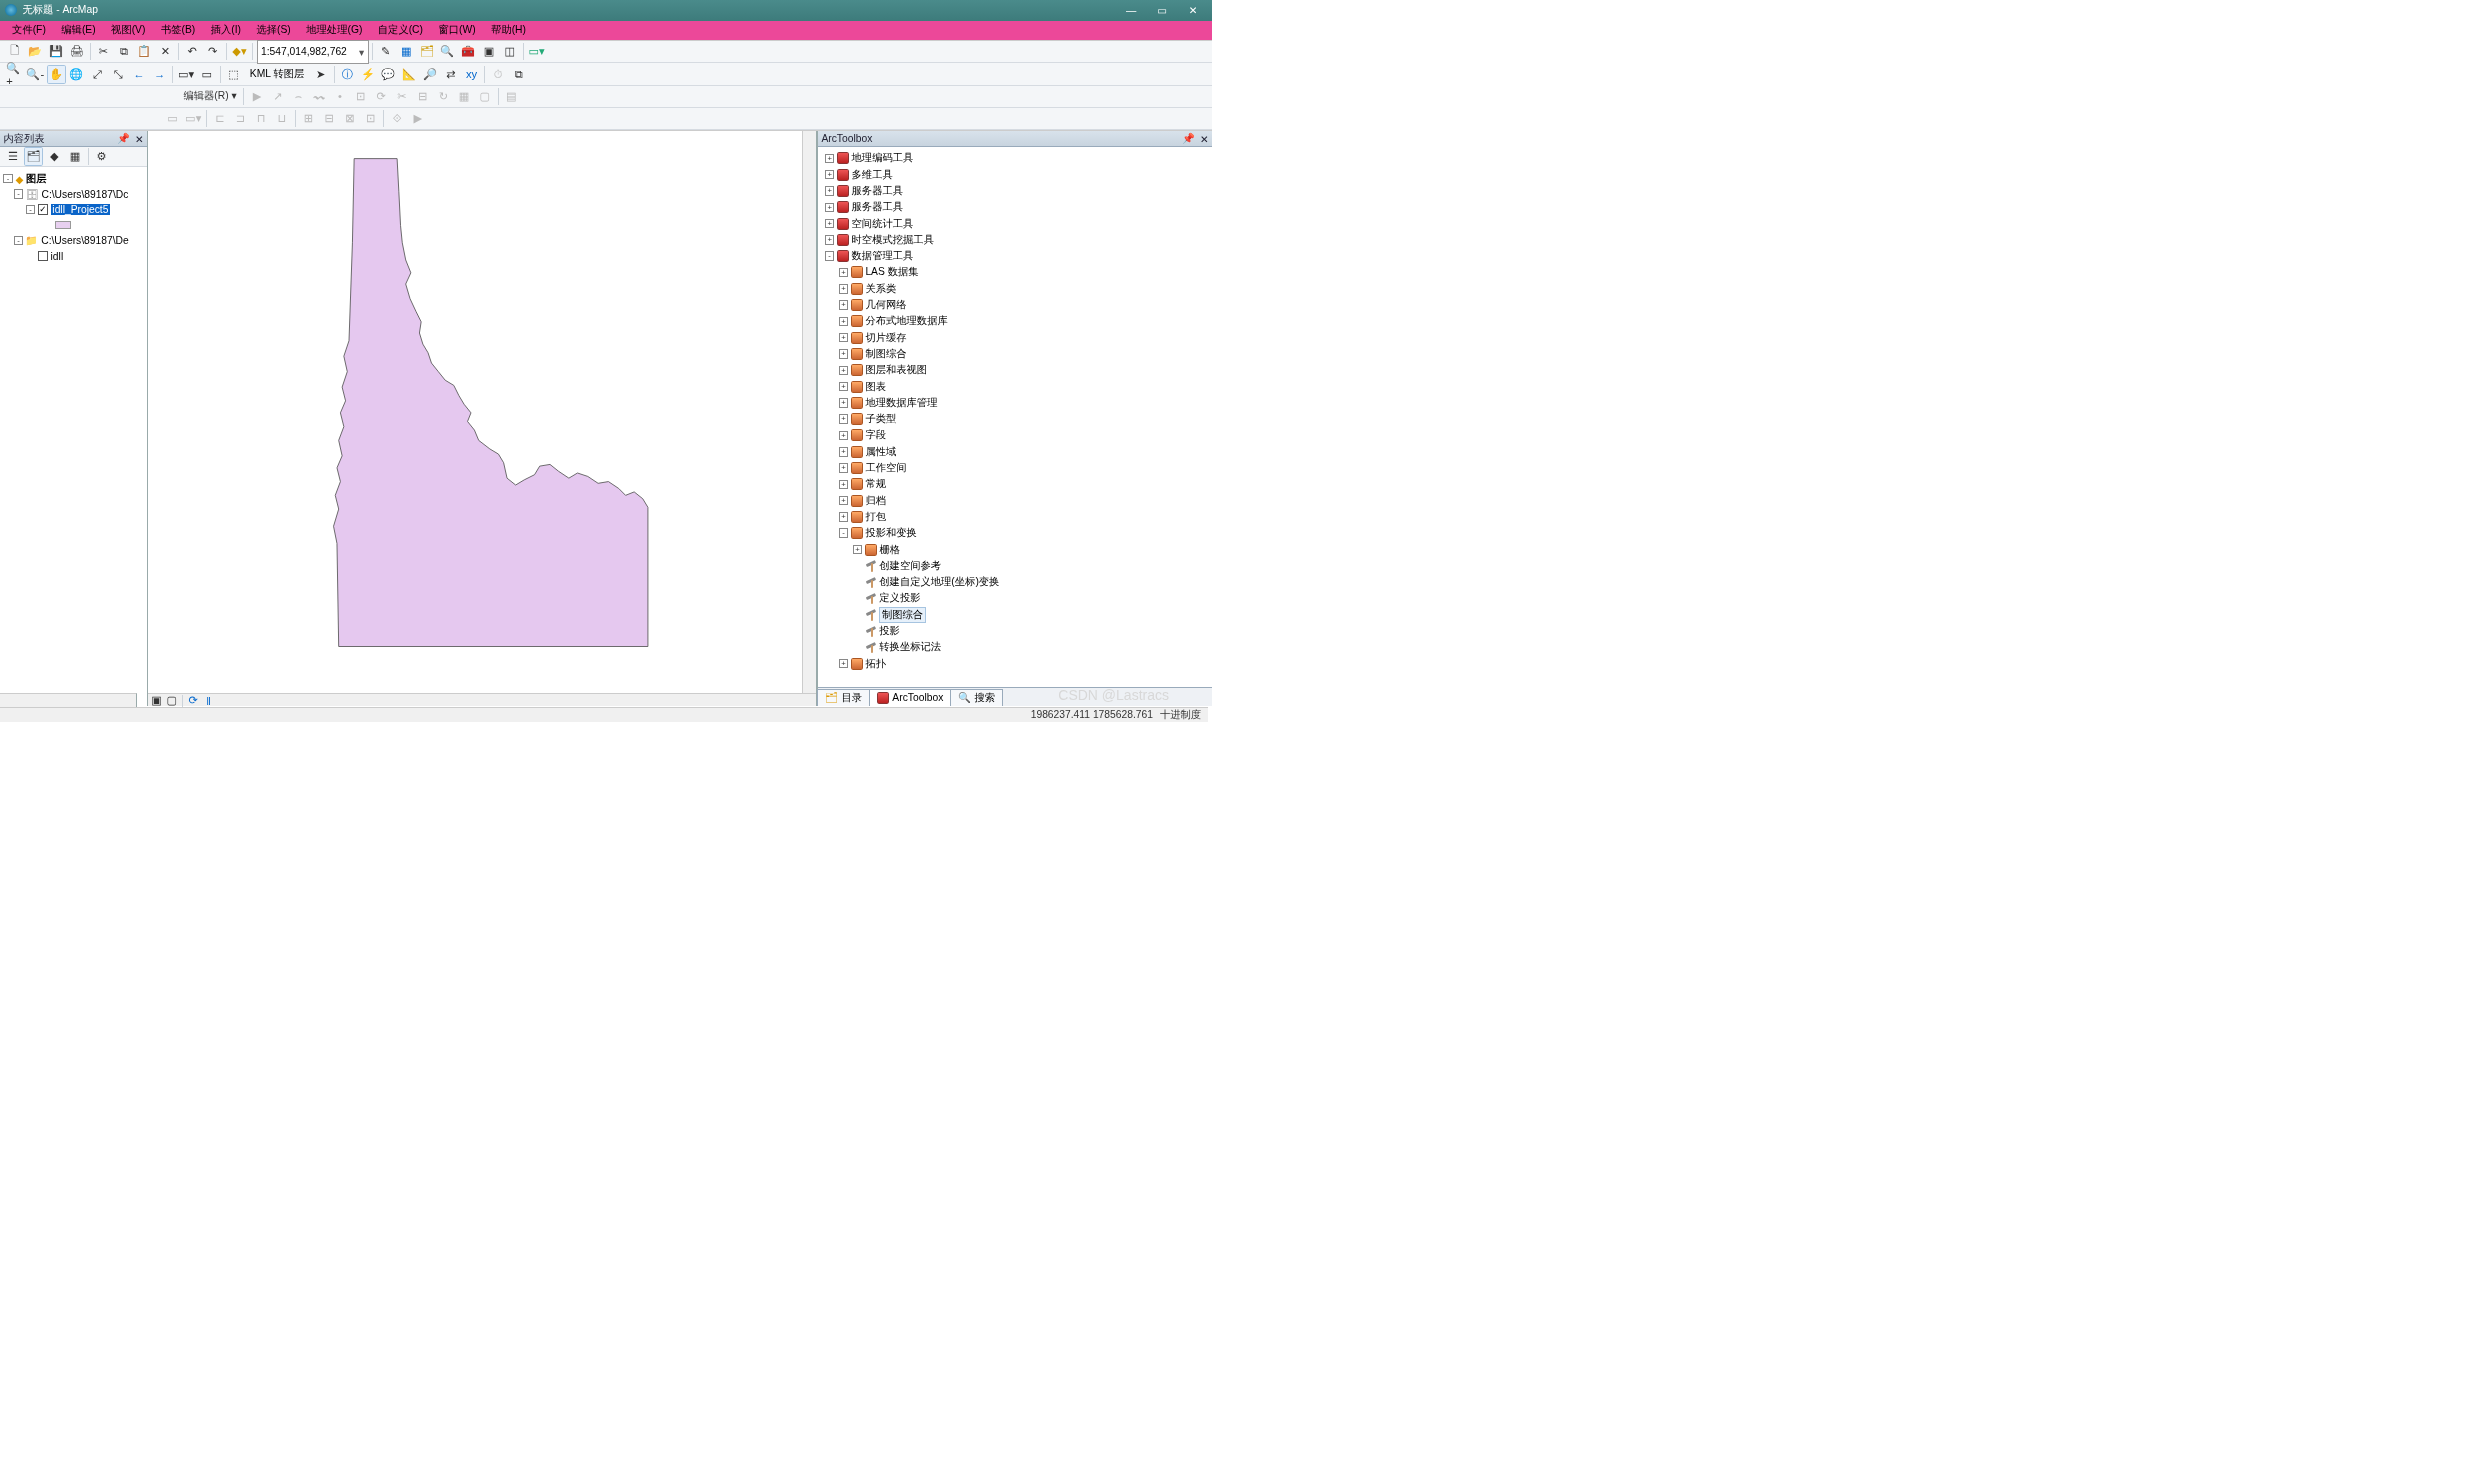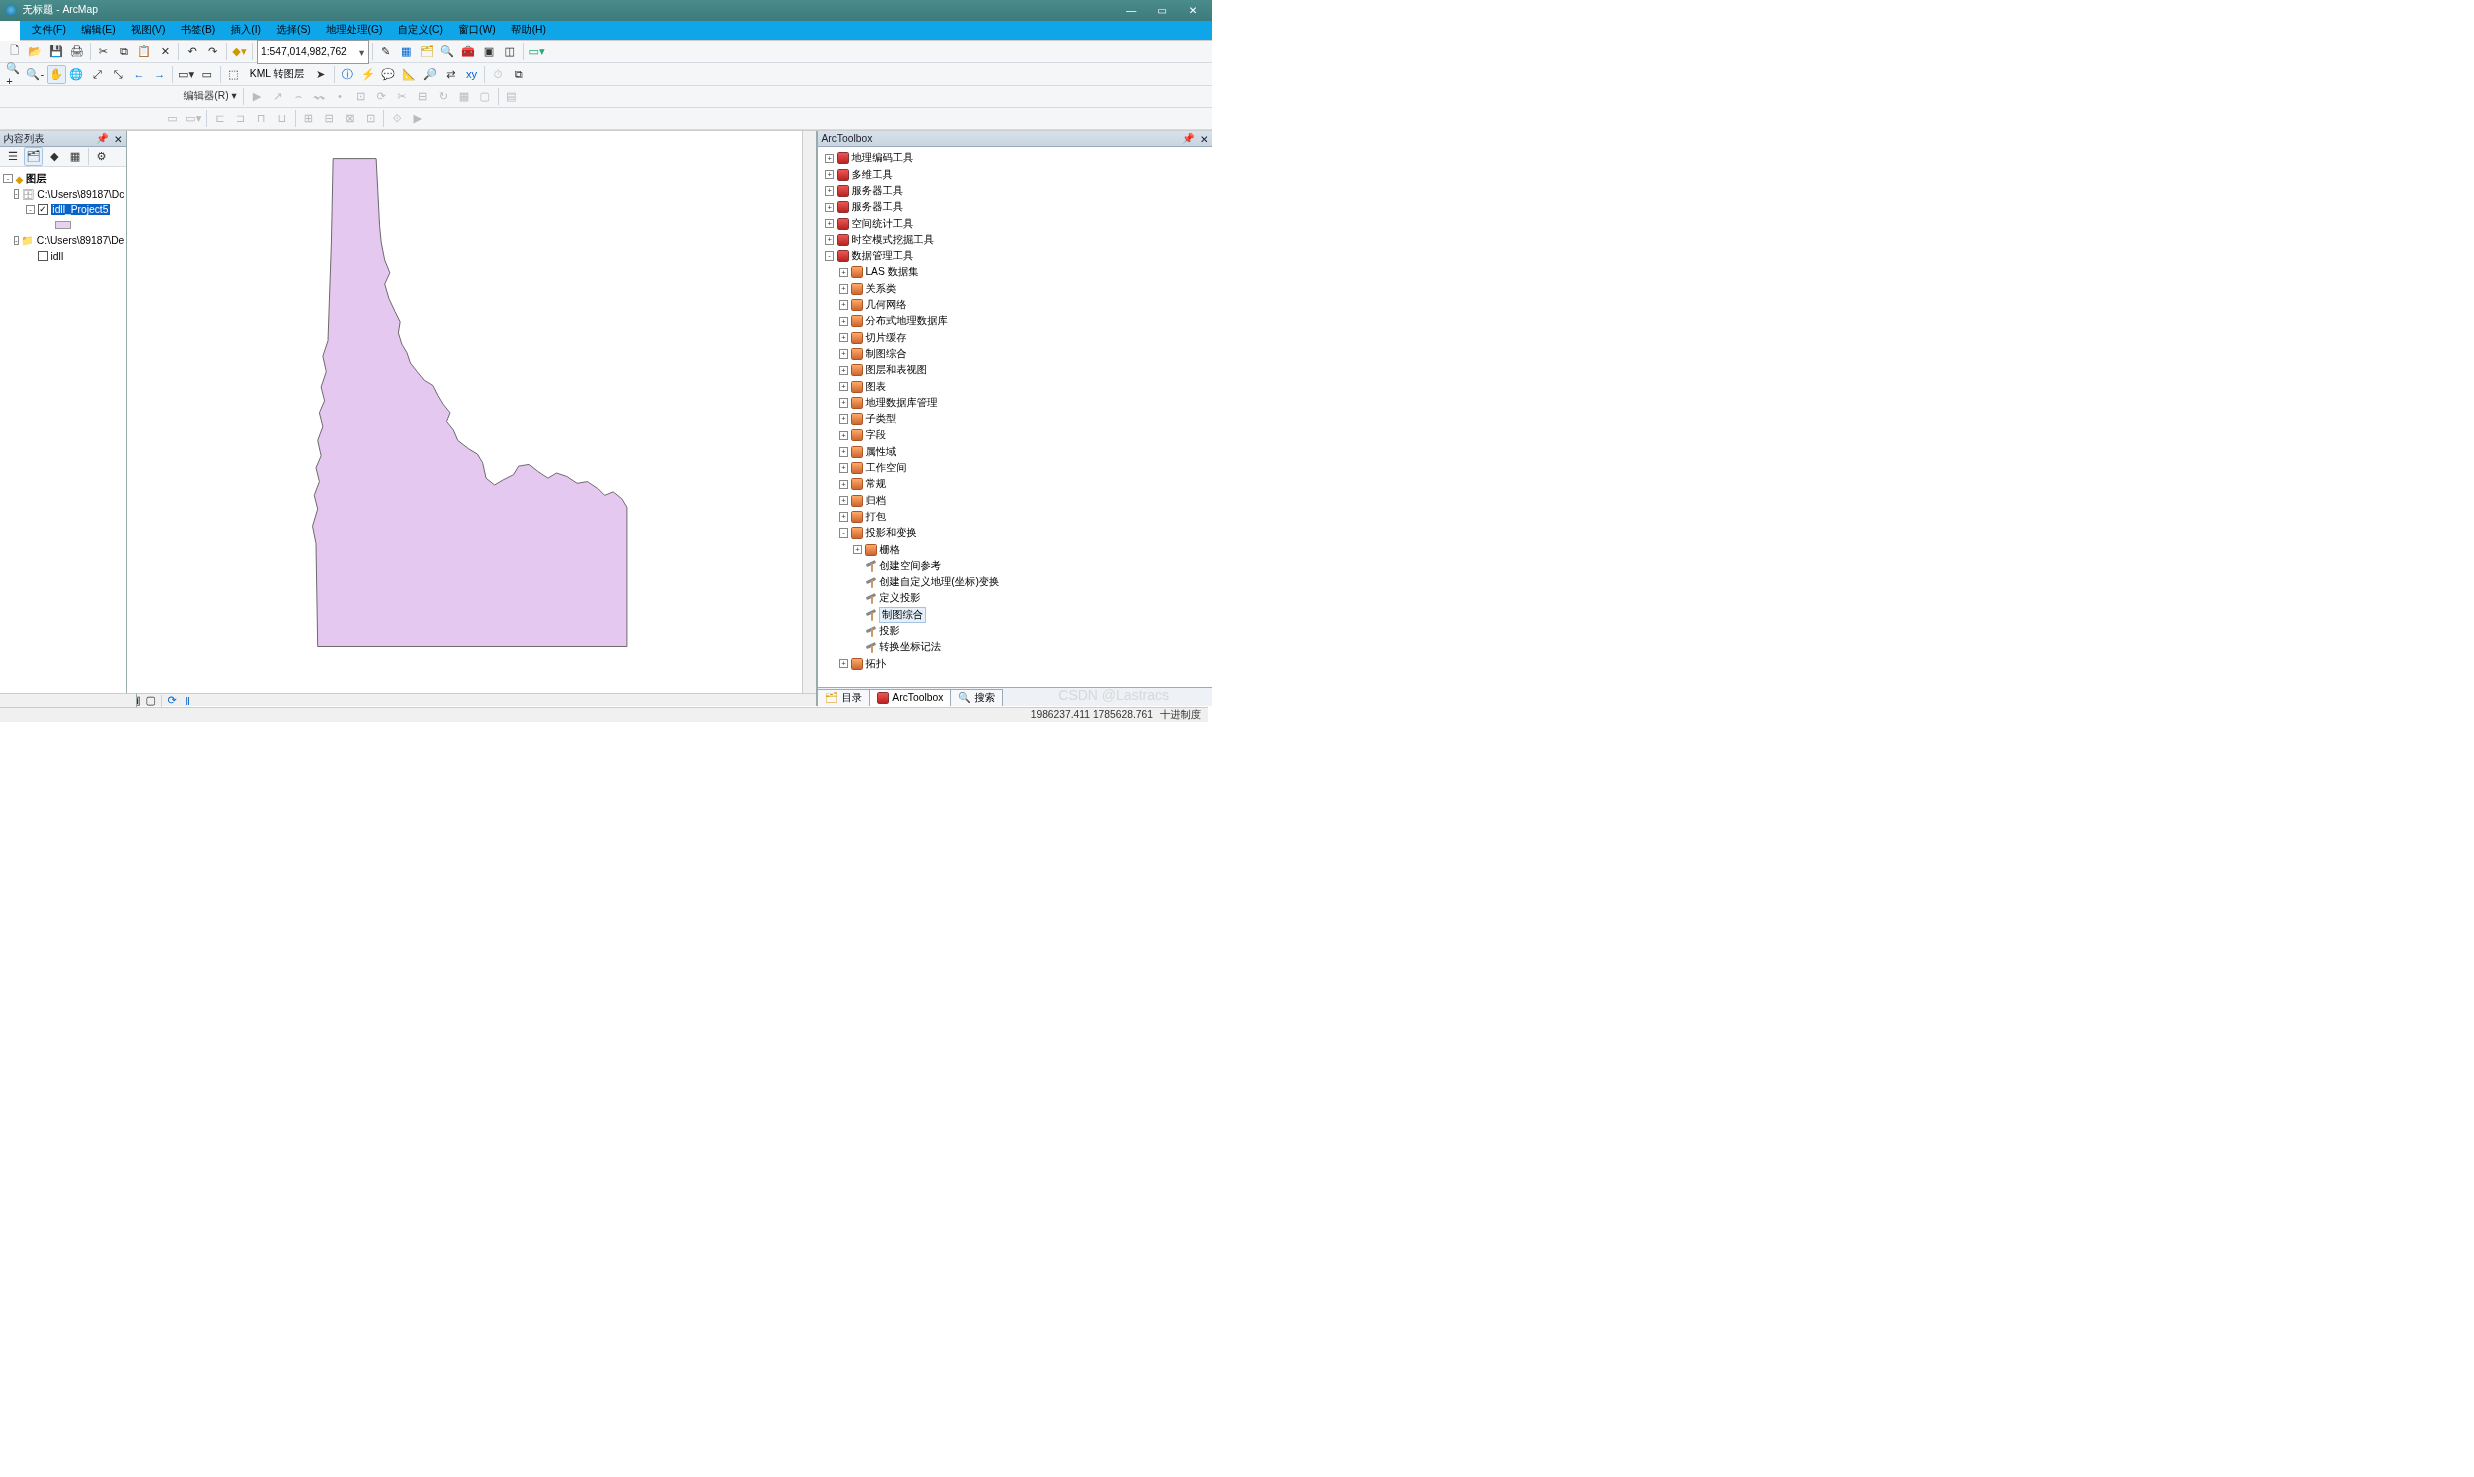--- a/index.html
+++ b/index.html
@@ -3,32 +3,32 @@
 <meta charset="utf-8">
 <style>
 * { margin:0; padding:0; box-sizing:border-box; font-family:"Microsoft YaHei","SimSun",Tahoma,sans-serif; font-size:10.3px; }
 body { background:#fff; width:1212px; height:722px; overflow:hidden; position:relative; }
 
 .titlebar { height:20.6px; background:linear-gradient(#4a8b8b,#3d7b7b); color:#fff; display:flex; align-items:center; padding:0 3.4px 0 5.2px; }
 .titlebar .globe { width:12px; height:12px; border-radius:50%; background:radial-gradient(#6bd,#069); margin-right:5.2px; }
 .titlebar .spacer { flex:1; }
 .winbtn { width:31px; height:20.6px; display:flex; align-items:center; justify-content:center; color:#fff; }
 
-.menubar { height:20.6px; background:#0ea5e9; border-bottom:0.9px solid #ccc; display:flex; align-items:center; padding:0 5.2px; gap:1.7px;margin-left:20px; }
+.menubar { height:20.6px; background:#ec4899; border-bottom:0.9px solid #ccc; display:flex; align-items:center; padding:0 5.2px; gap:1.7px; }
 .menu-item { padding:1.7px 6.9px; border-radius:1.7px; cursor:default; }
 
 .toolbar { height:22.3px; background:#f4f6f8; border-bottom:0.9px solid #d6dbe1; display:flex; align-items:center; padding:0 5.2px; gap:1.7px; }
 .tb-btn { width:19px; height:19px; display:flex; align-items:center; justify-content:center; border:0.9px solid transparent; border-radius:1.7px; font-size:11.2px; color:#333; }
 .tb-btn.disabled { color:#bbb; }
 .tb-sep { width:0.9px; height:17px; background:#ccd3da; margin:0 1.7px; }
 .scale-box { height:24px; border:0.9px solid #999; background:#fff; padding:0 3.4px; display:flex; align-items:center; min-width:112px; }
 .scale-box .dd { margin-left:auto; color:#555; }
 
 .workspace { display:flex; height:calc(100% - 20.6px - 20.6px - 22.3px - 22.3px - 22.3px - 22.3px - 15.5px); border-top:0.9px solid #ccc; }
-.toc { width:127px; border-right:0.9px solid #9aa; background:#fff; display:flex; flex-direction:column; }
+.toc { width:148px; border-right:0.9px solid #9aa; background:#fff; display:flex; flex-direction:column; }
 .pane-header { height:15.5px; background:linear-gradient(#d8e2eb,#c8d4df); border-bottom:0.9px solid #9ab; display:flex; align-items:center; padding:0 3.4px; font-size:9.5px; color:#223; }
 .pane-header .hspacer { flex:1; }
 .toc-toolbar { height:20.6px; background:#f4f6f8; border-bottom:0.9px solid #d6dbe1; display:flex; align-items:center; padding:0 3.4px; gap:1.7px; }
 .toc-tree { flex:1; overflow:auto; padding:3.4px 1.7px; }
 .tree-row { display:flex; align-items:center; height:15.5px; gap:2.6px; white-space:nowrap; }
 .tree-exp { width:9.5px; height:9.5px; border:0.9px solid #888; background:#fff; font-size:7.7px; line-height:7.7px; text-align:center; color:#333; }
 .tree-ck { width:10.3px; height:10.3px; border:0.9px solid #555; background:#fff; font-size:8.6px; line-height:8.6px; text-align:center; }
 .tree-label.sel { background:#0a64c8; color:#fff; padding:0 1.7px; }
 .symbol-patch { width:15.5px; height:8.6px; background:#e8d0f0; border:0.9px solid #999; margin-left:3.4px; }
 

